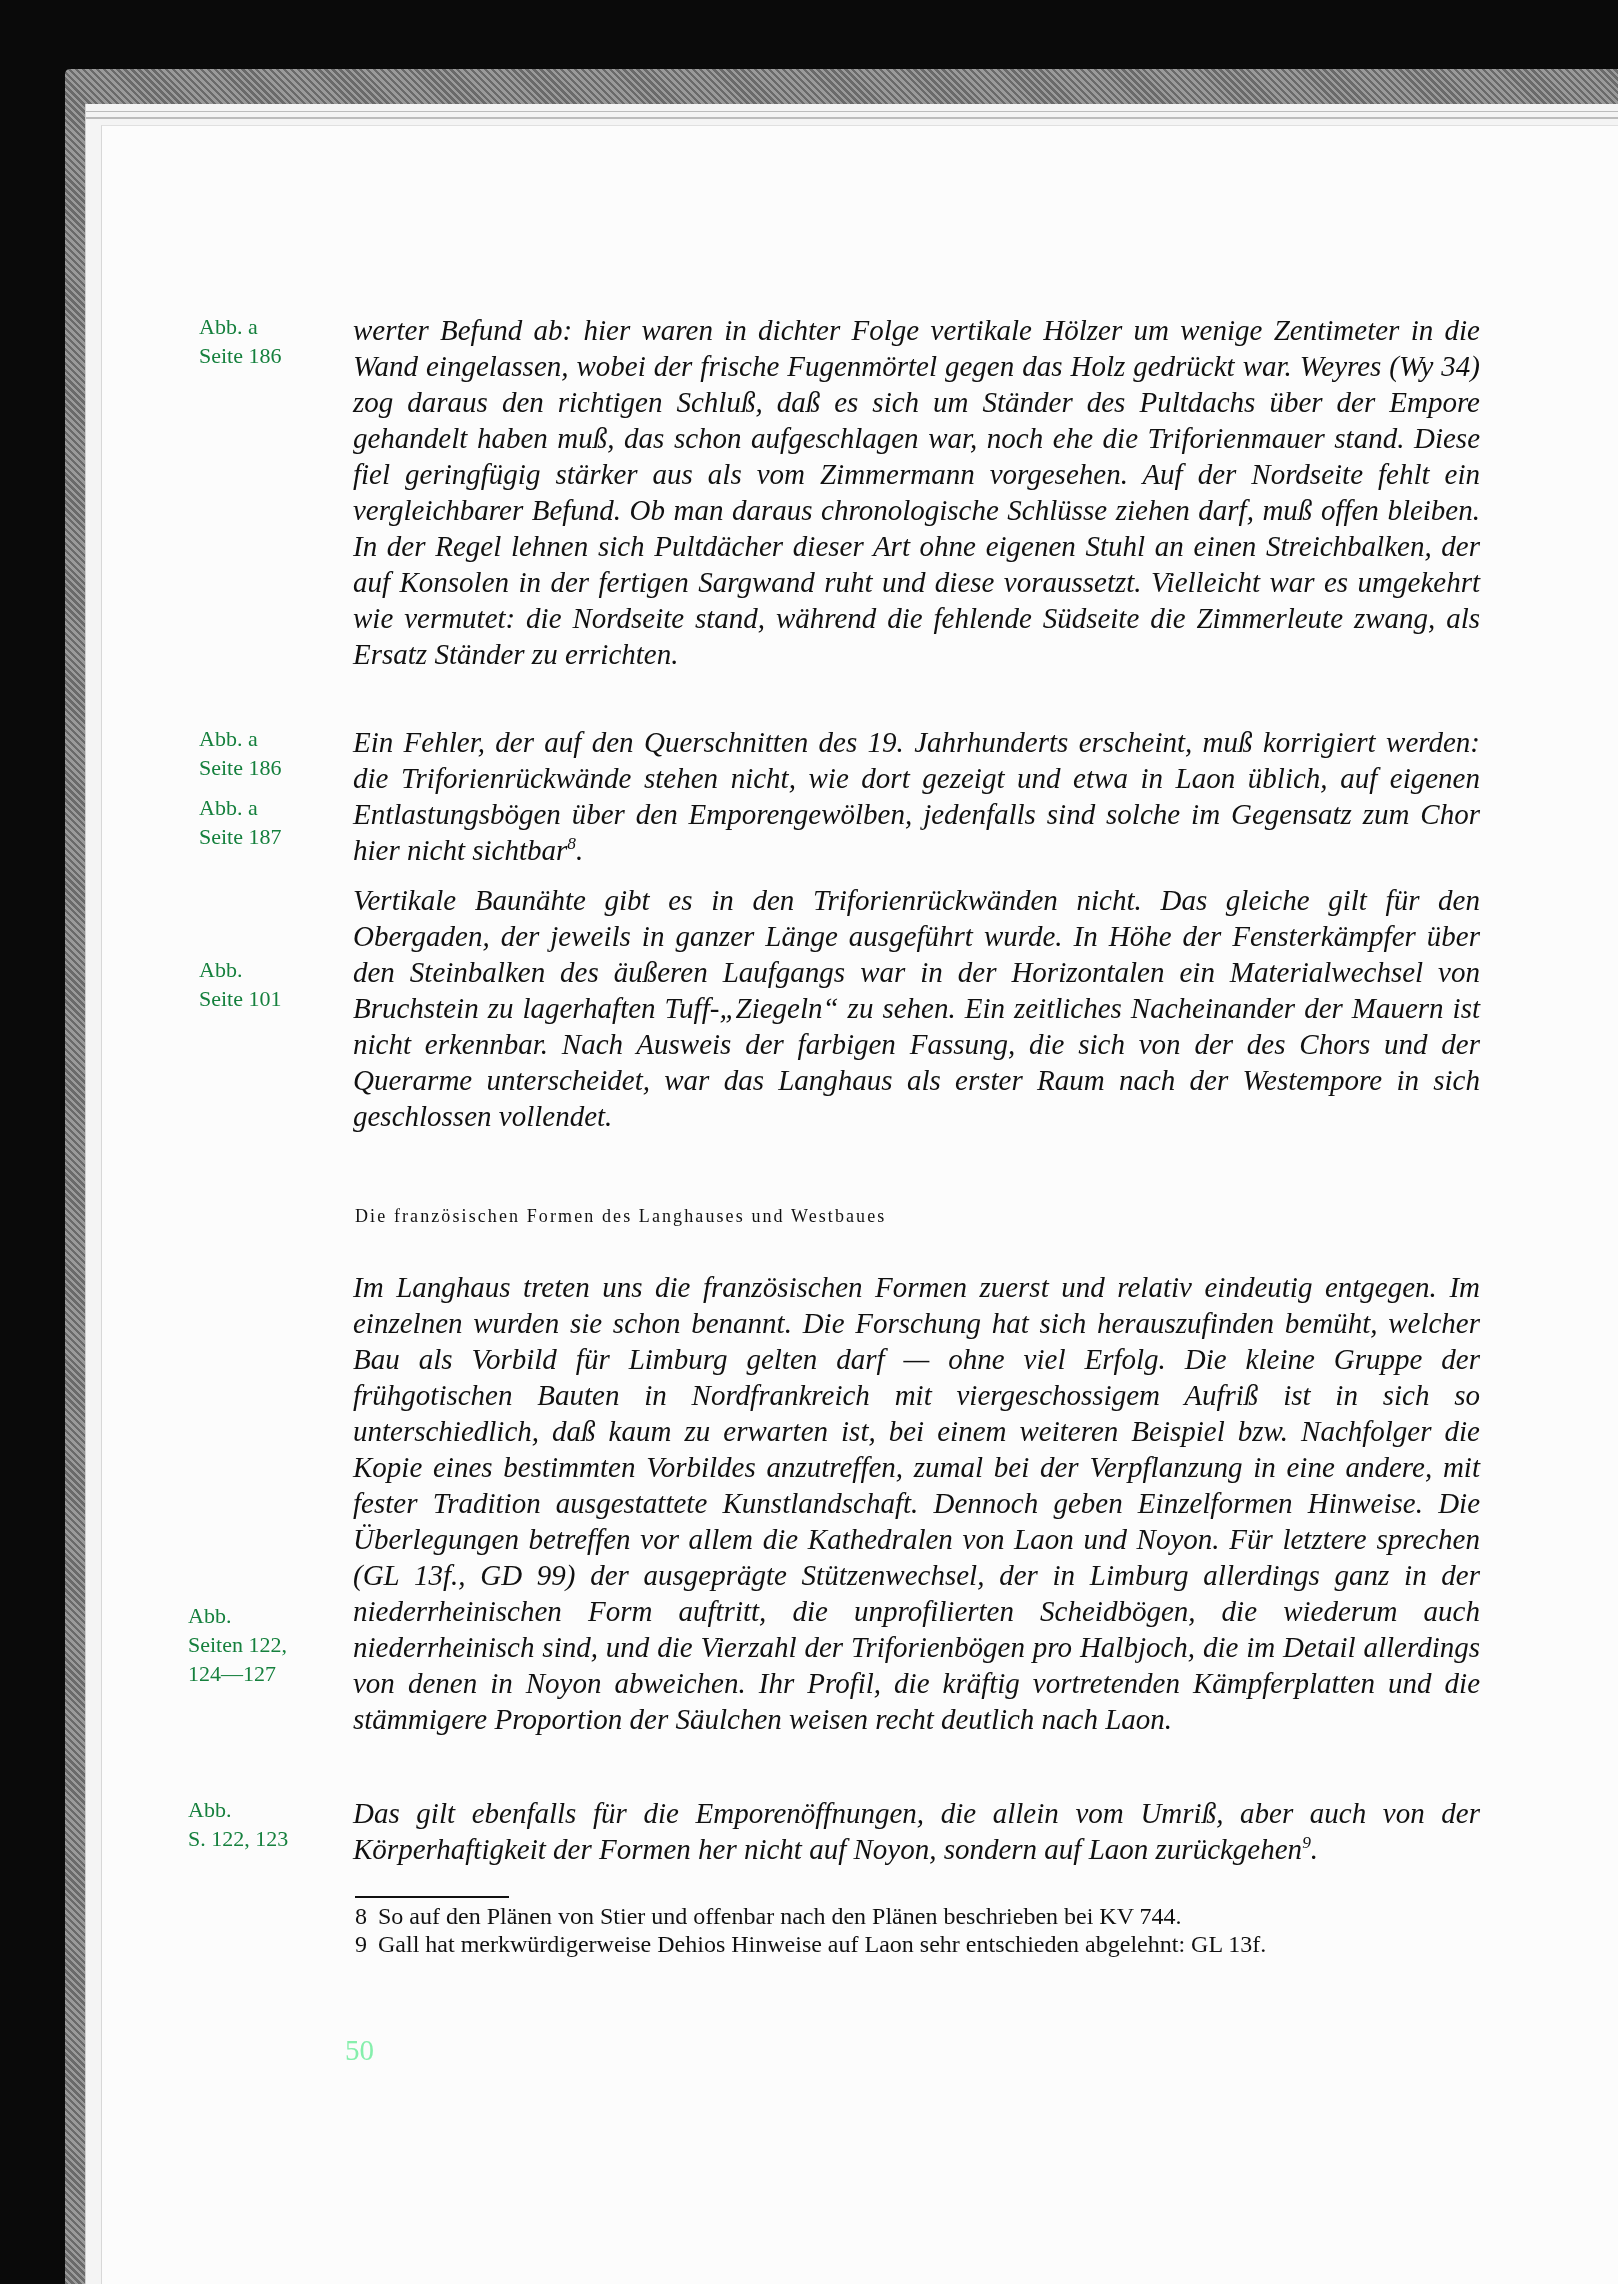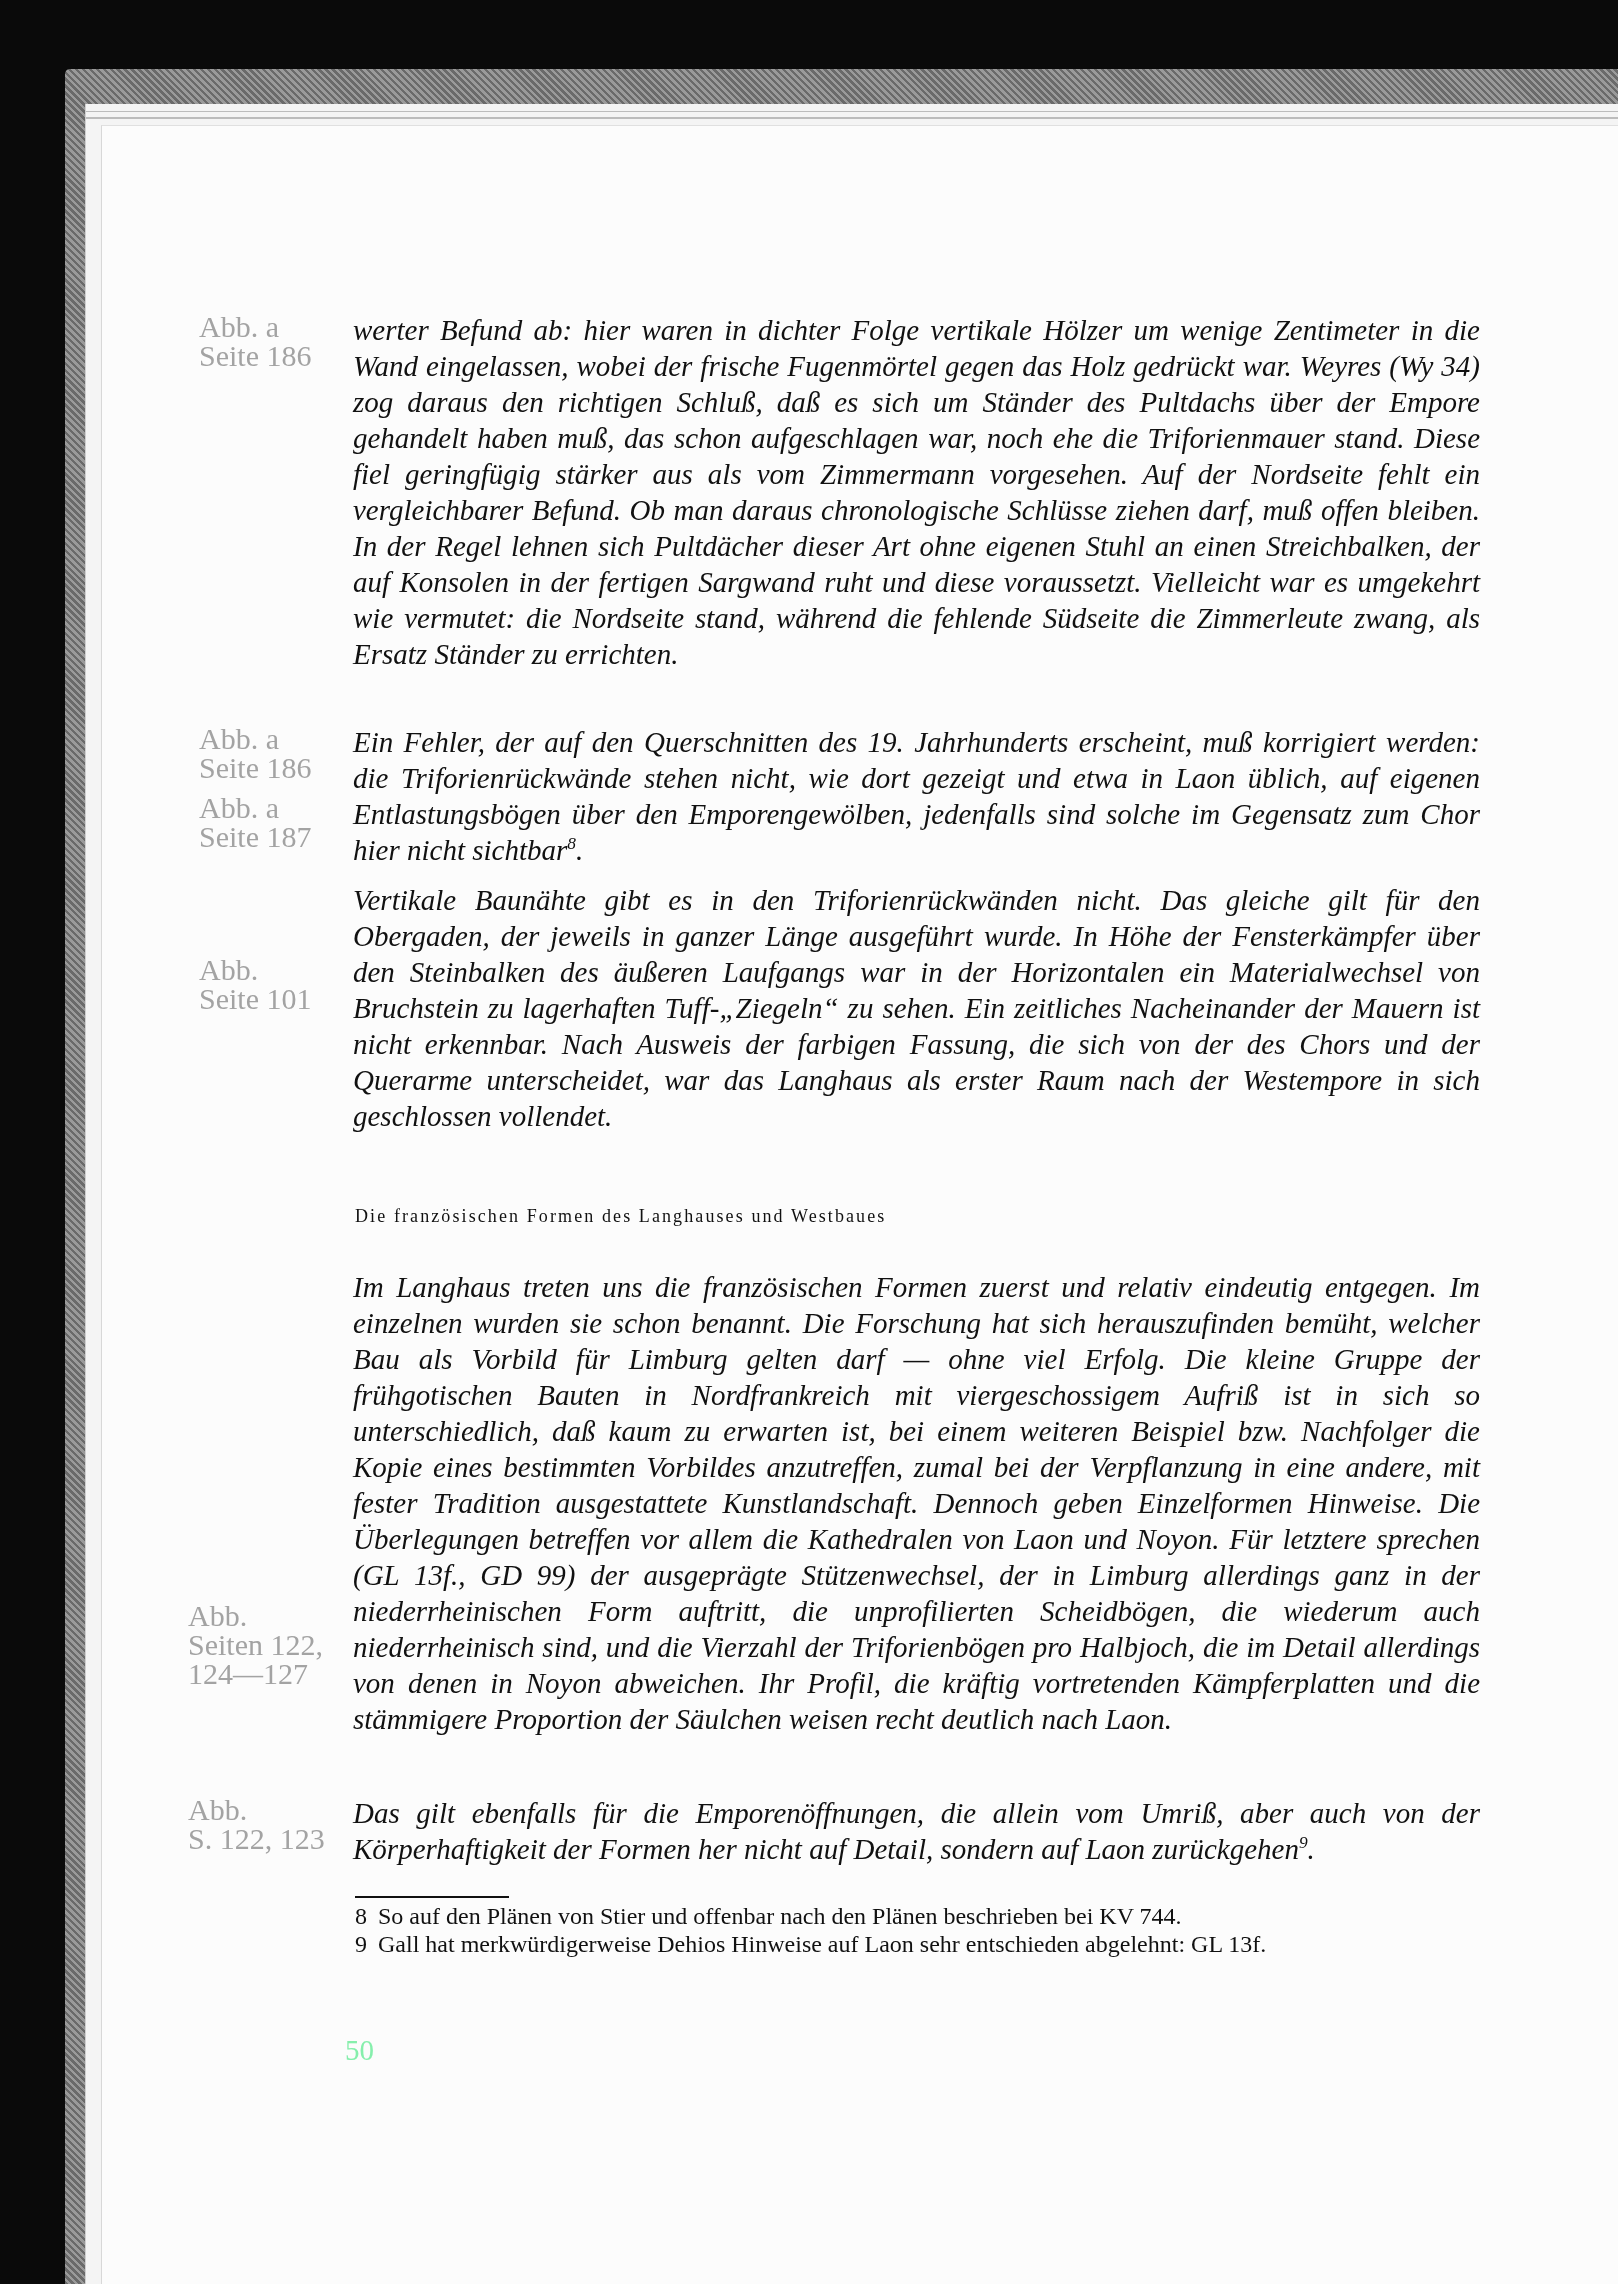--- a/index.html
+++ b/index.html
@@ -29,21 +29,21 @@
       border-top: 1.6px solid #e0e0e0;
     }
     .text {
       position: absolute; left: 353px; width: 1127px;
       font-size: 29px; line-height: 36px; color: #111;
       text-align: justify;
       font-style: italic;
     }
     .text p { margin: 0; text-indent: 0; }
     .margin-note {
-      position: absolute; left: 199px; font-size: 30px; line-height: 29px; color: #a3a3a3;
+      position: absolute; left: 199px; font-size: 22px; line-height: 29px; color: #15803d;
     }
     .heading {
       position: absolute; left: 355px; top: 1206px;
       font-size: 18px; letter-spacing: 2.1px; color: #111;
     }
     .rule {
       position: absolute; left: 355px; top: 1896px; width: 154px; height: 2.4px; background: #111;
     }
     .footnotes {
       position: absolute; left: 355px; top: 1902px; width: 1109px;
@@ -103,21 +103,21 @@
 <div class="text" style="top:882px">
   <p>Vertikale Baunähte gibt es in den Triforienrückwänden nicht. Das gleiche gilt für den Obergaden, der jeweils in ganzer Länge ausgeführt wurde. In Höhe der Fensterkämpfer über den Steinbalken des äußeren Laufgangs war in der Horizontalen ein Materialwechsel von Bruchstein zu lagerhaften Tuff-„Ziegeln“ zu sehen. Ein zeitliches Nacheinander der Mauern ist nicht erkennbar. Nach Ausweis der farbigen Fassung, die sich von der des Chors und der Querarme unterscheidet, war das Langhaus als erster Raum nach der Westempore in sich geschlossen vollendet.</p>
 </div>
 
 <div class="heading">Die französischen Formen des Langhauses und Westbaues</div>
 
 <div class="text" style="top:1269px">
   <p>Im Langhaus treten uns die französischen Formen zuerst und relativ eindeutig entgegen. Im einzelnen wurden sie schon benannt. Die Forschung hat sich herauszufinden bemüht, welcher Bau als Vorbild für Limburg gelten darf — ohne viel Erfolg. Die kleine Gruppe der frühgotischen Bauten in Nordfrankreich mit viergeschossigem Aufriß ist in sich so unterschiedlich, daß kaum zu erwarten ist, bei einem weiteren Beispiel bzw. Nachfolger die Kopie eines bestimmten Vorbildes anzutreffen, zumal bei der Verpflanzung in eine andere, mit fester Tradition ausgestattete Kunstlandschaft. Dennoch geben Einzelformen Hinweise. Die Überlegungen betreffen vor allem die Kathedralen von Laon und Noyon. Für letztere sprechen (GL 13f., GD 99) der ausgeprägte Stützenwechsel, der in Limburg allerdings ganz in der niederrheinischen Form auftritt, die unprofilierten Scheidbögen, die wiederum auch niederrheinisch sind, und die Vierzahl der Triforienbögen pro Halbjoch, die im Detail allerdings von denen in Noyon abweichen. Ihr Profil, die kräftig vortretenden Kämpferplatten und die stämmigere Proportion der Säulchen weisen recht deutlich nach Laon.</p>
 </div>
 <div class="text" style="top:1795px">
-  <p><span>Das gilt ebenfalls für die Emporenöffnungen, die allein vom Umriß, aber auch von der Körperhaftigkeit der Formen her nicht auf Detail, sondern auf Laon zurückgehen</span><sup>9</sup><span>.</span></p>
+  <p><span>Das gilt ebenfalls für die Emporenöffnungen, die allein vom Umriß, aber auch von der Körperhaftigkeit der Formen her nicht auf Noyon, sondern auf Laon zurückgehen</span><sup>9</sup><span>.</span></p>
 </div>
 
 <div class="rule"></div>
 <div class="footnotes">
   <div class="fn">
     <span class="num">8</span>
     <span class="body">So auf den Plänen von Stier und offenbar nach den Plänen beschrieben bei KV 744.</span>
   </div>
   <div class="fn">
     <span class="num">9</span>

